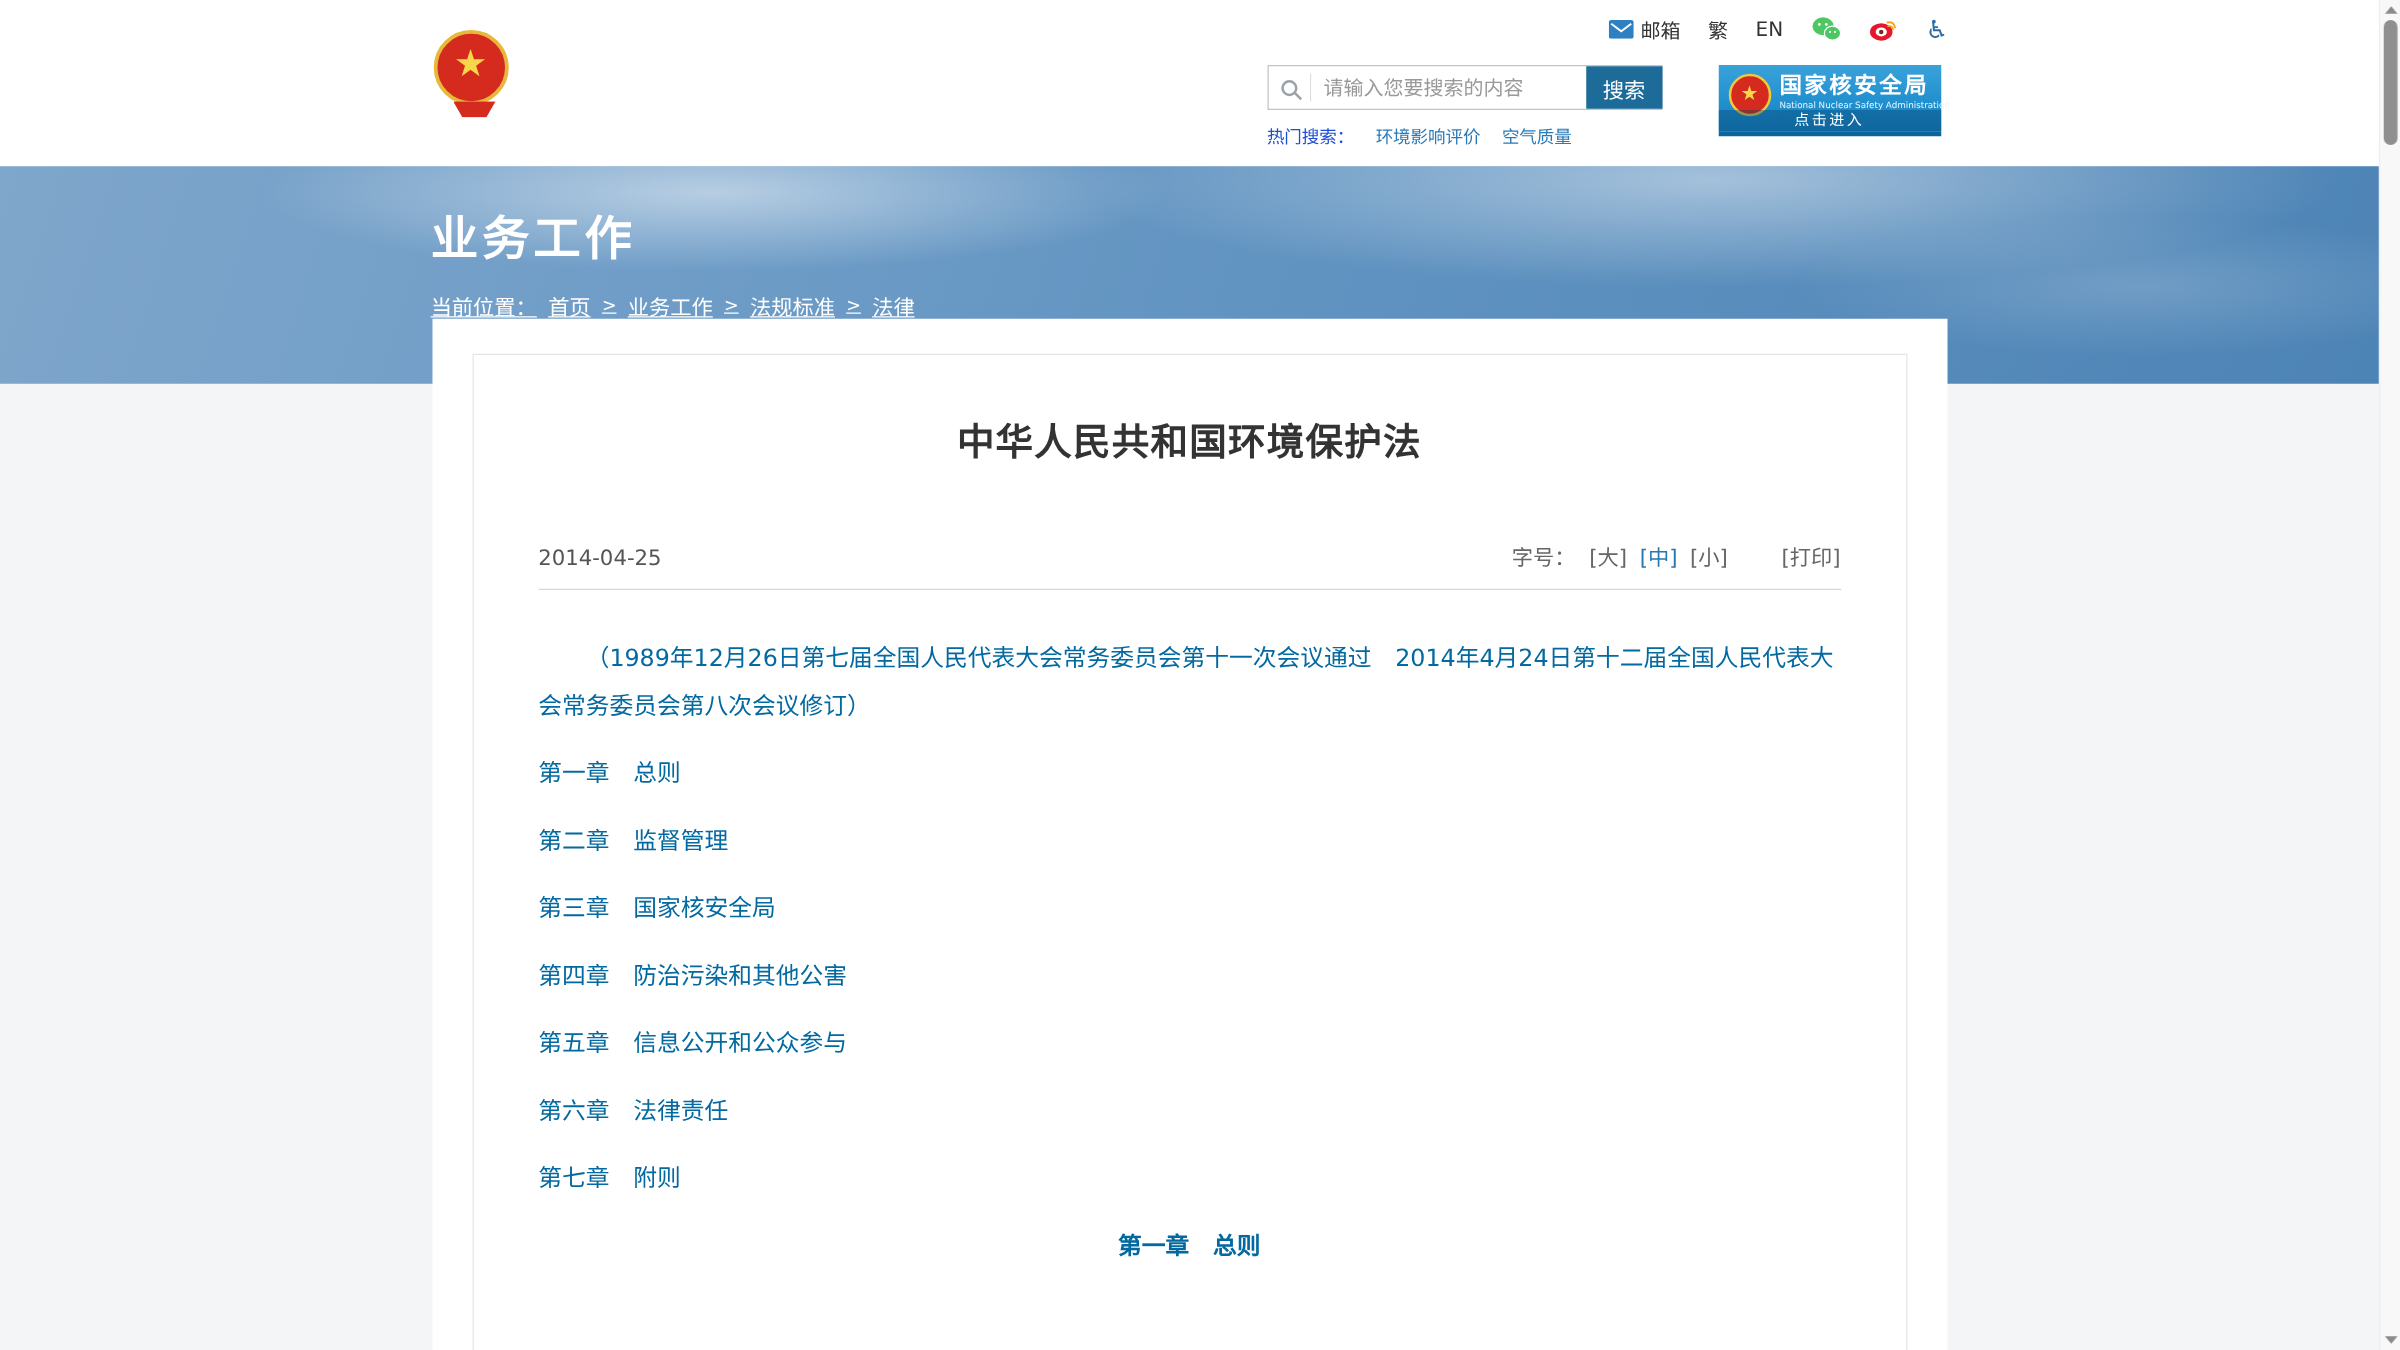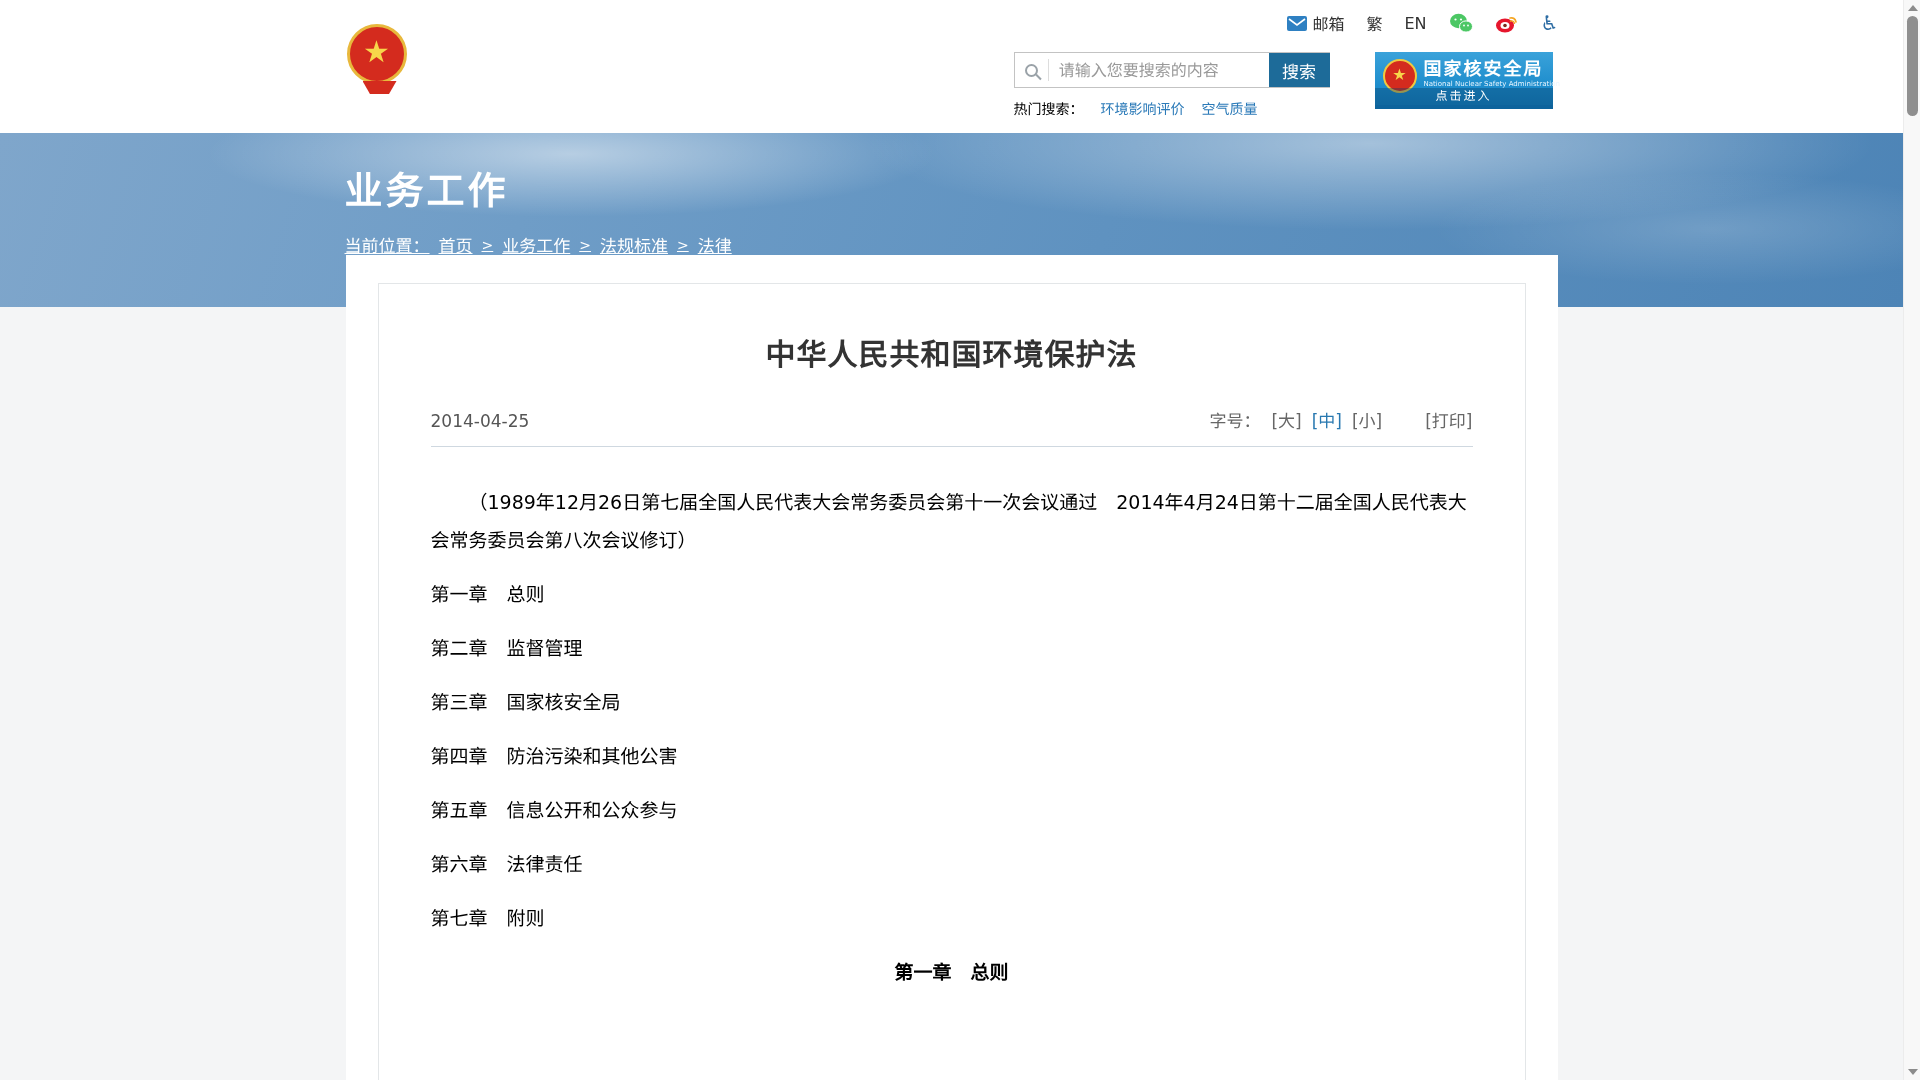--- a/index.html
+++ b/index.html
@@ -38,21 +38,21 @@
   .mag-wrap { width: 36px; display: flex; justify-content: center; align-items: center; border-right: 1px solid #ddd; height: 22px; }
   .magnifier { width: 13px; height: 13px; border: 2px solid #9aa2a8; border-radius: 50%; position: relative; }
   .magnifier::after { content: ""; position: absolute; width: 7px; height: 2px; background: #9aa2a8;
                       right: -6px; bottom: -3px; transform: rotate(45deg); }
   .search-input { flex: 1; border: 0; outline: none; font-size: 16px; color: #333; padding: 0 10px;
                   font-family: inherit; }
   .search-input::placeholder { color: #999; }
   .search-btn { width: 64px; height: 34px; margin: -1px -1px -1px 0; background: #1d6b99; color: #fff;
                 border: 0; font-size: 17px; cursor: pointer; font-family: inherit; }
   .hot-row { display: flex; gap: 17px; margin-top: 10px; font-size: 14px; }
-  .hot-label { color: #000000; }
+  .hot-label { color: #1d4ed8; }
   .hot-row a { color: #2b7ab8; text-decoration: none; }
 
   .nuke-badge { width: 178px; height: 57px; margin-left: 45px; position: relative; cursor: pointer;
                 background: linear-gradient(180deg, #3aa2da 0%, #1b8bcb 70%, #1580c0 100%);
                 border-bottom: 4px solid #0d639c; display: flex; align-items: flex-start; padding: 6px 0 0 8px; }
   .nuke-emblem { width: 34px; height: 34px; border-radius: 50%; background: #d42b1e; border: 2px solid #f0c93f;
                  position: relative; flex: none; margin-top: 1px; }
   .nuke-emblem .star { position: absolute; left: 50%; top: 45%; transform: translate(-50%,-50%);
                        color: #f7d64a; font-size: 16px; line-height: 1; }
   .nuke-text { margin-left: 7px; }
@@ -76,29 +76,29 @@
 
   
   .outer-panel { width: 1212px; margin: -52px auto 0; background: #fff; position: relative;
                  padding: 28px 32px 0; min-height: 930px; }
   .card { border: 1px solid #e3e6e8; background: #fff; min-height: 900px; padding: 0 52px; }
 
   .doc-title { text-align: center; font-size: 30px; font-weight: bold; color: #333;
                margin-top: 50px; line-height: 42px; letter-spacing: 1px; }
 
   .meta-row { display: flex; justify-content: space-between; align-items: baseline;
-              margin-top: 31px; padding-bottom: 14px; border-bottom: 1px solid #cfd8e0; }
+              margin-top: 56px; padding-bottom: 14px; border-bottom: 1px solid #cfd8e0; }
   .doc-date { color: #555; font-size: 17px; }
   .meta-controls { display: flex; align-items: baseline; font-size: 17px; color: #666; }
   .meta-controls .fs-label { margin-right: 6px; }
   .fs-opt { color: #666; text-decoration: none; margin: 0 5px; }
   .fs-opt.active { color: #2878b0; }
   .print-link { color: #666; text-decoration: none; margin-left: 38px; }
 
-  .doc-body { color: #000000; font-size: 19px; }
+  .doc-body { color: #0369a1; font-size: 19px; }
   .doc-body p { line-height: 38px; margin: 16px 0; }
   .intro { text-indent: 2em; margin-top: 36px !important; }
   .toc-title { font-weight: bold; }
   .chapter-heading { text-align: center; font-weight: bold; }
 
   
   .svg-icon { display: inline-block; vertical-align: middle; }
 
   
   .scrollbar { position: fixed; top: 0; right: 0; width: 17px; height: 1080px;

